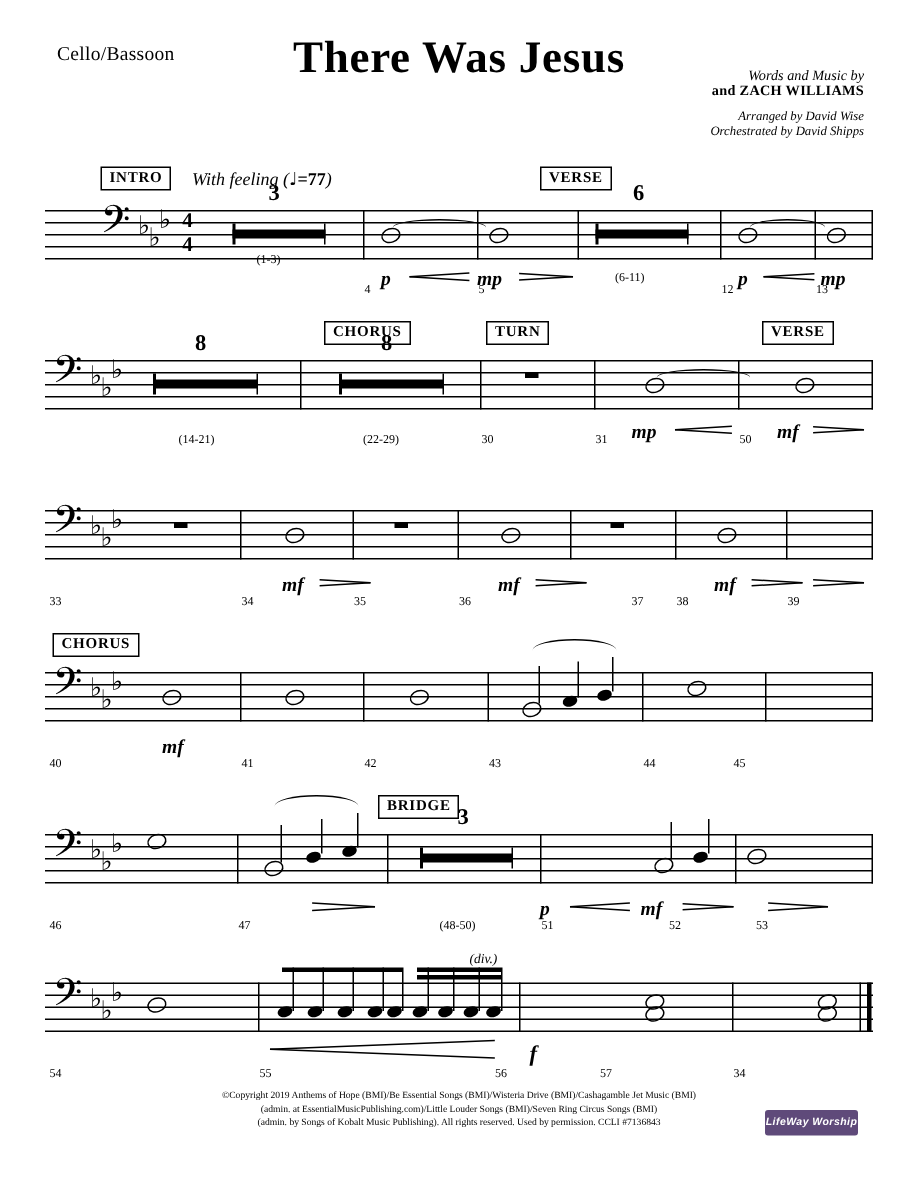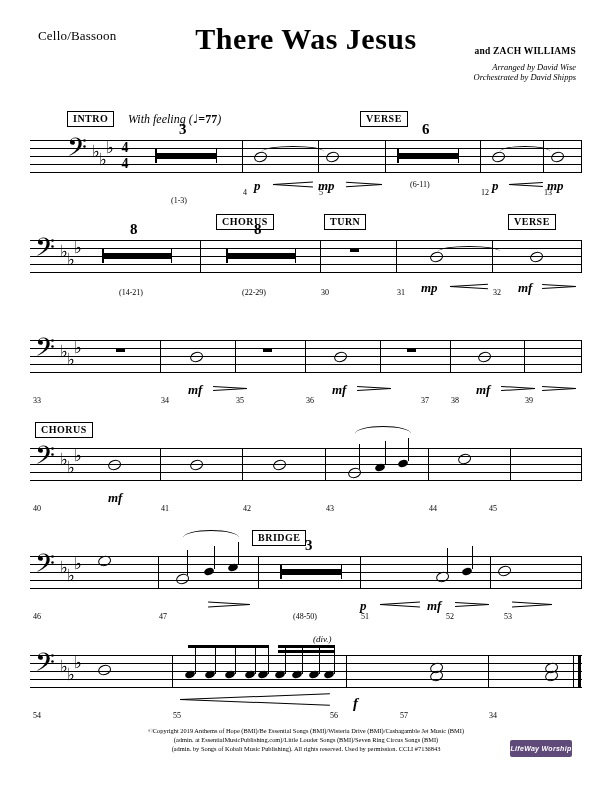--- a/index.html
+++ b/index.html
@@ -105,20 +105,21 @@
 </style>
 </head>
 <body>
 
 <div class="page">
 
   <div class="instrument">Cello/Bassoon</div>
   <div class="song-title">There Was Jesus</div>
 
   <div class="credits">
+    <div class="words-by">Words and Music by</div>
     <div class="writers2">and ZACH WILLIAMS</div>
     <div class="arr">Arranged by David Wise</div>
     <div class="orch">Orchestrated by David Shipps</div>
   </div>
 
   <div class="system" style="top:140px;">
 
     <div class="rehearsal" style="left:37px;top:-29px;">INTRO</div>
     <div class="tempo" style="left:98px;top:-28px;">
       <span>With feeling (</span><span style="font-family:'DejaVu Sans',sans-serif;font-style:normal;">♩</span><b>=77</b><span>)</span>
@@ -180,21 +181,21 @@
       <div class="b" style="width:36px;right:0;top:0px;transform:rotate(-3.5deg);"></div>
     </div>
 
     <div class="dyn" style="left:462px;top:38px;">p</div>
     <div class="hairpin-cres" style="left:479px;top:44px;width:34px;">
       <div class="a" style="width:34px;top:0px;transform:rotate(-3.5deg);"></div>
       <div class="b" style="width:34px;top:0px;transform:rotate(3.5deg);"></div>
     </div>
     <div class="dyn" style="left:517px;top:38px;">mp</div>
 
-    <div class="measrange" style="left:141px;top:56px;">(1-3)</div>
+    <div class="measrange" style="left:141px;top:28px;">(1-3)</div>
     <div class="measnum" style="left:213px;top:48px;">4</div>
     <div class="measnum" style="left:289px;top:48px;">5</div>
     <div class="measrange" style="left:380px;top:40px;">(6-11)</div>
     <div class="measnum" style="left:451px;top:48px;">12</div>
     <div class="measnum" style="left:514px;top:48px;">13</div>
   </div>
 
   <div class="system" style="top:240px;">
 
     <div class="rehearsal" style="left:186px;top:-26px;">CHORUS</div>
@@ -245,21 +246,21 @@
     <div class="dyn" style="left:488px;top:40px;">mf</div>
     <div class="hairpin-dim" style="left:512px;top:46px;width:34px;">
       <div class="a" style="width:34px;right:0;top:0px;transform:rotate(3.5deg);"></div>
       <div class="b" style="width:34px;right:0;top:0px;transform:rotate(-3.5deg);"></div>
     </div>
 
     <div class="measrange" style="left:89px;top:48px;">(14-21)</div>
     <div class="measrange" style="left:212px;top:48px;">(22-29)</div>
     <div class="measnum" style="left:291px;top:48px;">30</div>
     <div class="measnum" style="left:367px;top:48px;">31</div>
-    <div class="measnum" style="left:463px;top:48px;">32</div>
+    <div class="measnum" style="left:463px;top:48px;">50</div>
   </div>
 
   <div class="system" style="top:340px;">
     <div class="staff">
       <div class="line l1"></div>
         <div class="line l2"></div>
         <div class="line l3"></div>
         <div class="line l4"></div>
         <div class="line l5"></div>
 

